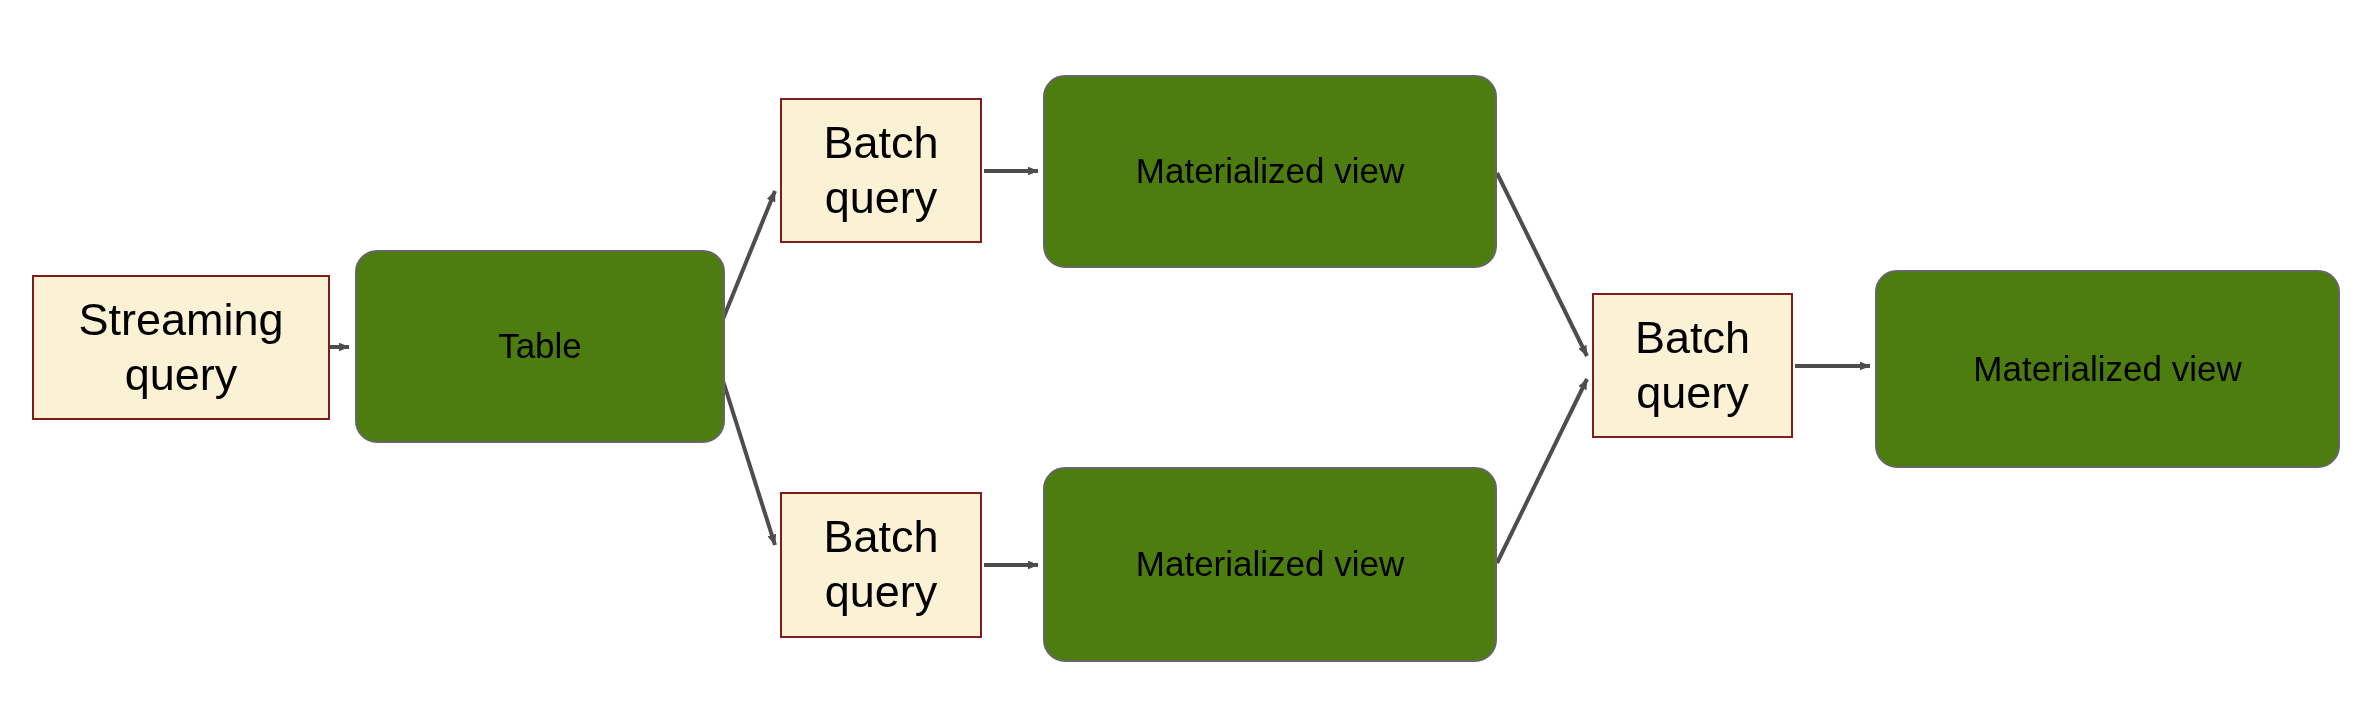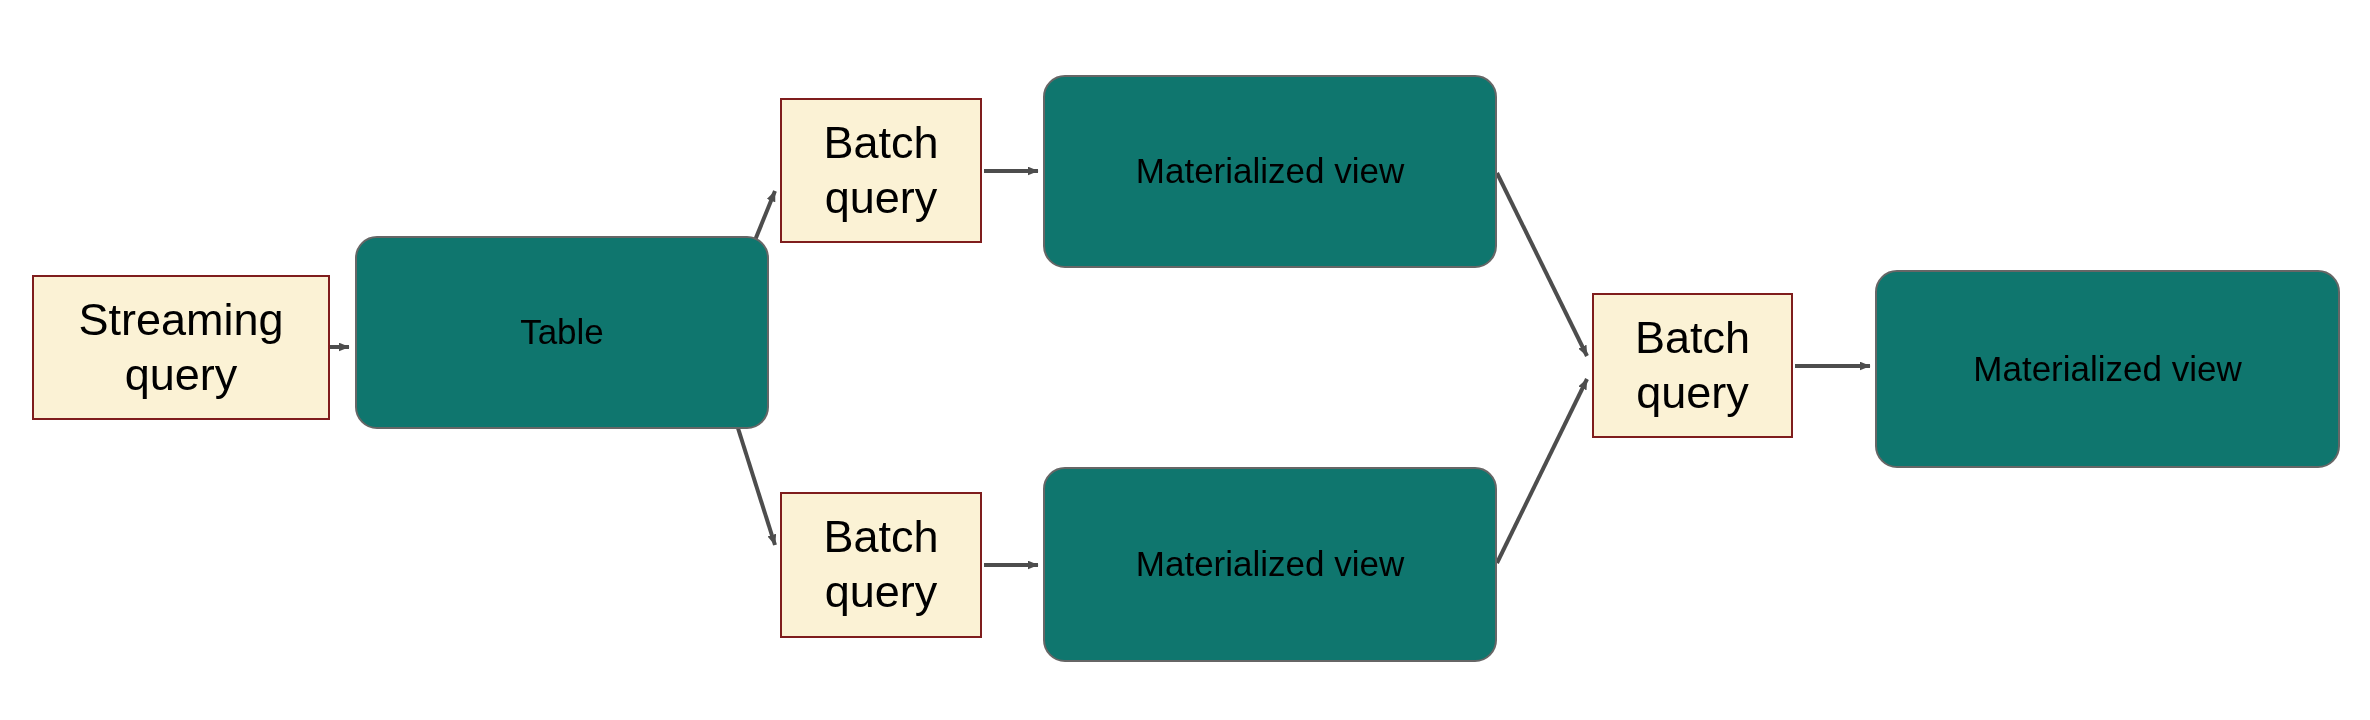--- a/index.html
+++ b/index.html
@@ -34,21 +34,21 @@
     line-height: 1.22;
     white-space: pre-line;
   }
   .node-process {
     background: #fbf2d5;
     border: 2px solid #7f1d1d;
     border-radius: 0;
     font-size: 45px;
   }
   .node-store {
-    background: #0f766e;
+    background: #4d7c0f;
     border: 2px solid #666666;
     border-radius: 22px;
     font-size: 35px;
   }
 </style>
 </head>
 <body>
 
 <div id="canvas">
 
@@ -90,21 +90,21 @@
     <g>
       <line x1="1795" y1="366" x2="1870" y2="366" stroke="#4d4d4d" stroke-width="4" marker-end="url(#arrowhead)"></line>
     </g>
   </svg>
 
   <div class="node node-process" style="left:32px; top:275px; width:298px; height:145px;">
     <span>Streaming
 query</span>
   </div>
 
-  <div class="node node-store" style="left:355px; top:236px; width:414px; height:193px;">
+  <div class="node node-store" style="left:355px; top:250px; width:370px; height:193px;">
     <span>Table</span>
   </div>
 
   <div class="node node-process" style="left:780px; top:98px; width:202px; height:145px;">
     <span>Batch
 query</span>
   </div>
 
   <div class="node node-store" style="left:1043px; top:75px; width:454px; height:193px;">
     <span>Materialized view</span>

